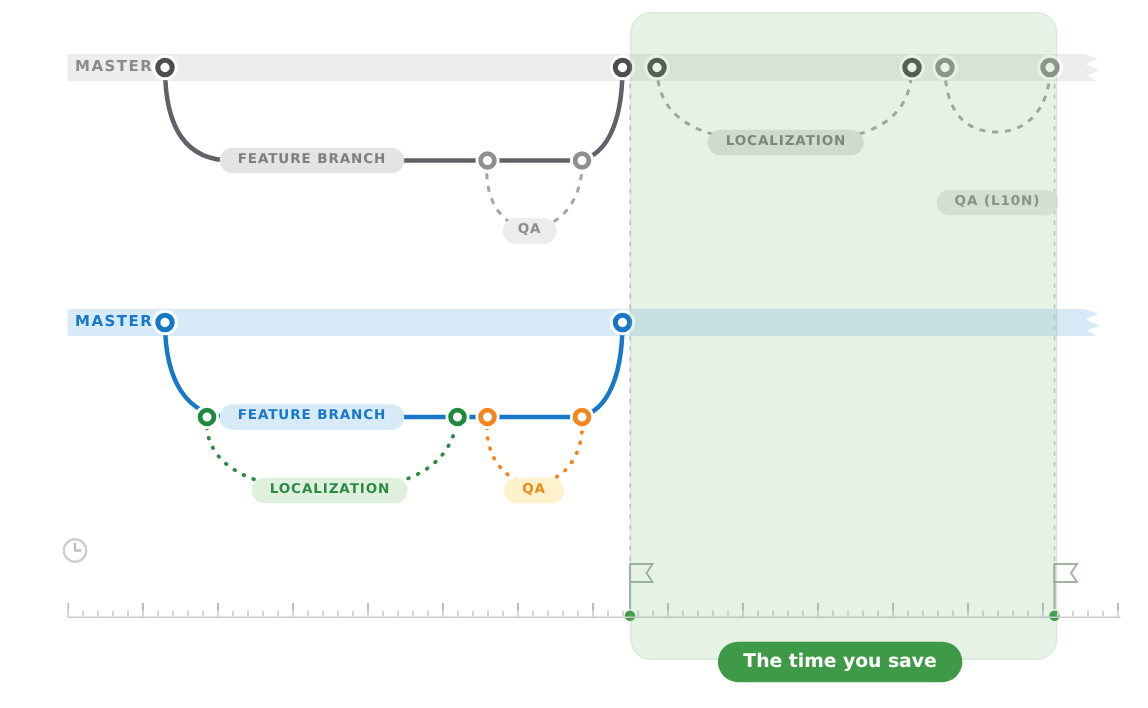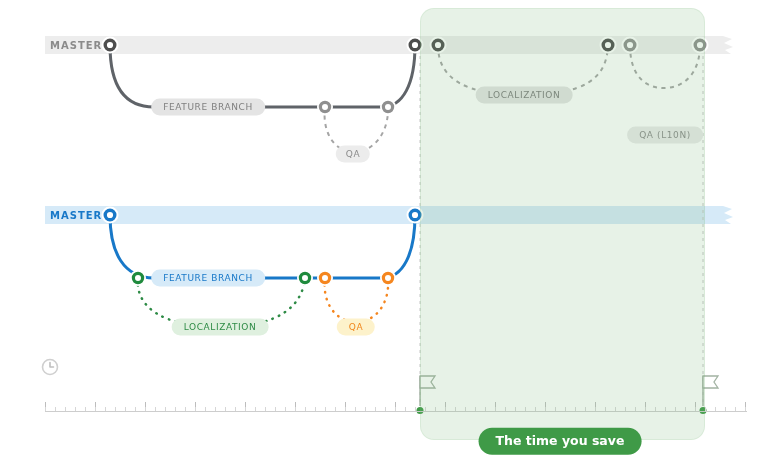--- a/index.html
+++ b/index.html
@@ -9,21 +9,21 @@
   }
   .canvas svg{position:absolute;left:0;top:0;}
   .label{
     position:absolute;transform:translateY(-50%);
     font-size:10px;font-weight:bold;letter-spacing:1px;white-space:nowrap;
   }
   .label.gray{color:#8b8b8b;}
   .label.blue{color:#1878c8;}
   .pill{
     position:absolute;transform:translate(-50%,-50%);
-    font-size:9px;font-weight:normal;letter-spacing:.6px;white-space:nowrap;
+    font-size:9px;font-weight:bold;letter-spacing:.6px;white-space:nowrap;
     padding:4px 12px;border-radius:11px;line-height:1;text-align:center;
   }
   .pill.fb-top{background:#e4e4e4;color:#7f7f7f;}
   .pill.qa-top{background:#ececec;color:#8c8c8c;padding:4px 10px;}
   .pill.loc-top{background:#e3e3e3;color:#7d7d7d;}
   .pill.qal10n-top{background:#e9e9e9;color:#8c8c8c;margin-top:40px;}
   .pill.fb-bottom{background:#d6eaf8;color:#1878c8;}
   .pill.loc-bottom{background:#dff0df;color:#2e8b46;}
   .pill.qa-bottom{background:#fdf2cb;color:#f0871d;}
   .highlight-region{

